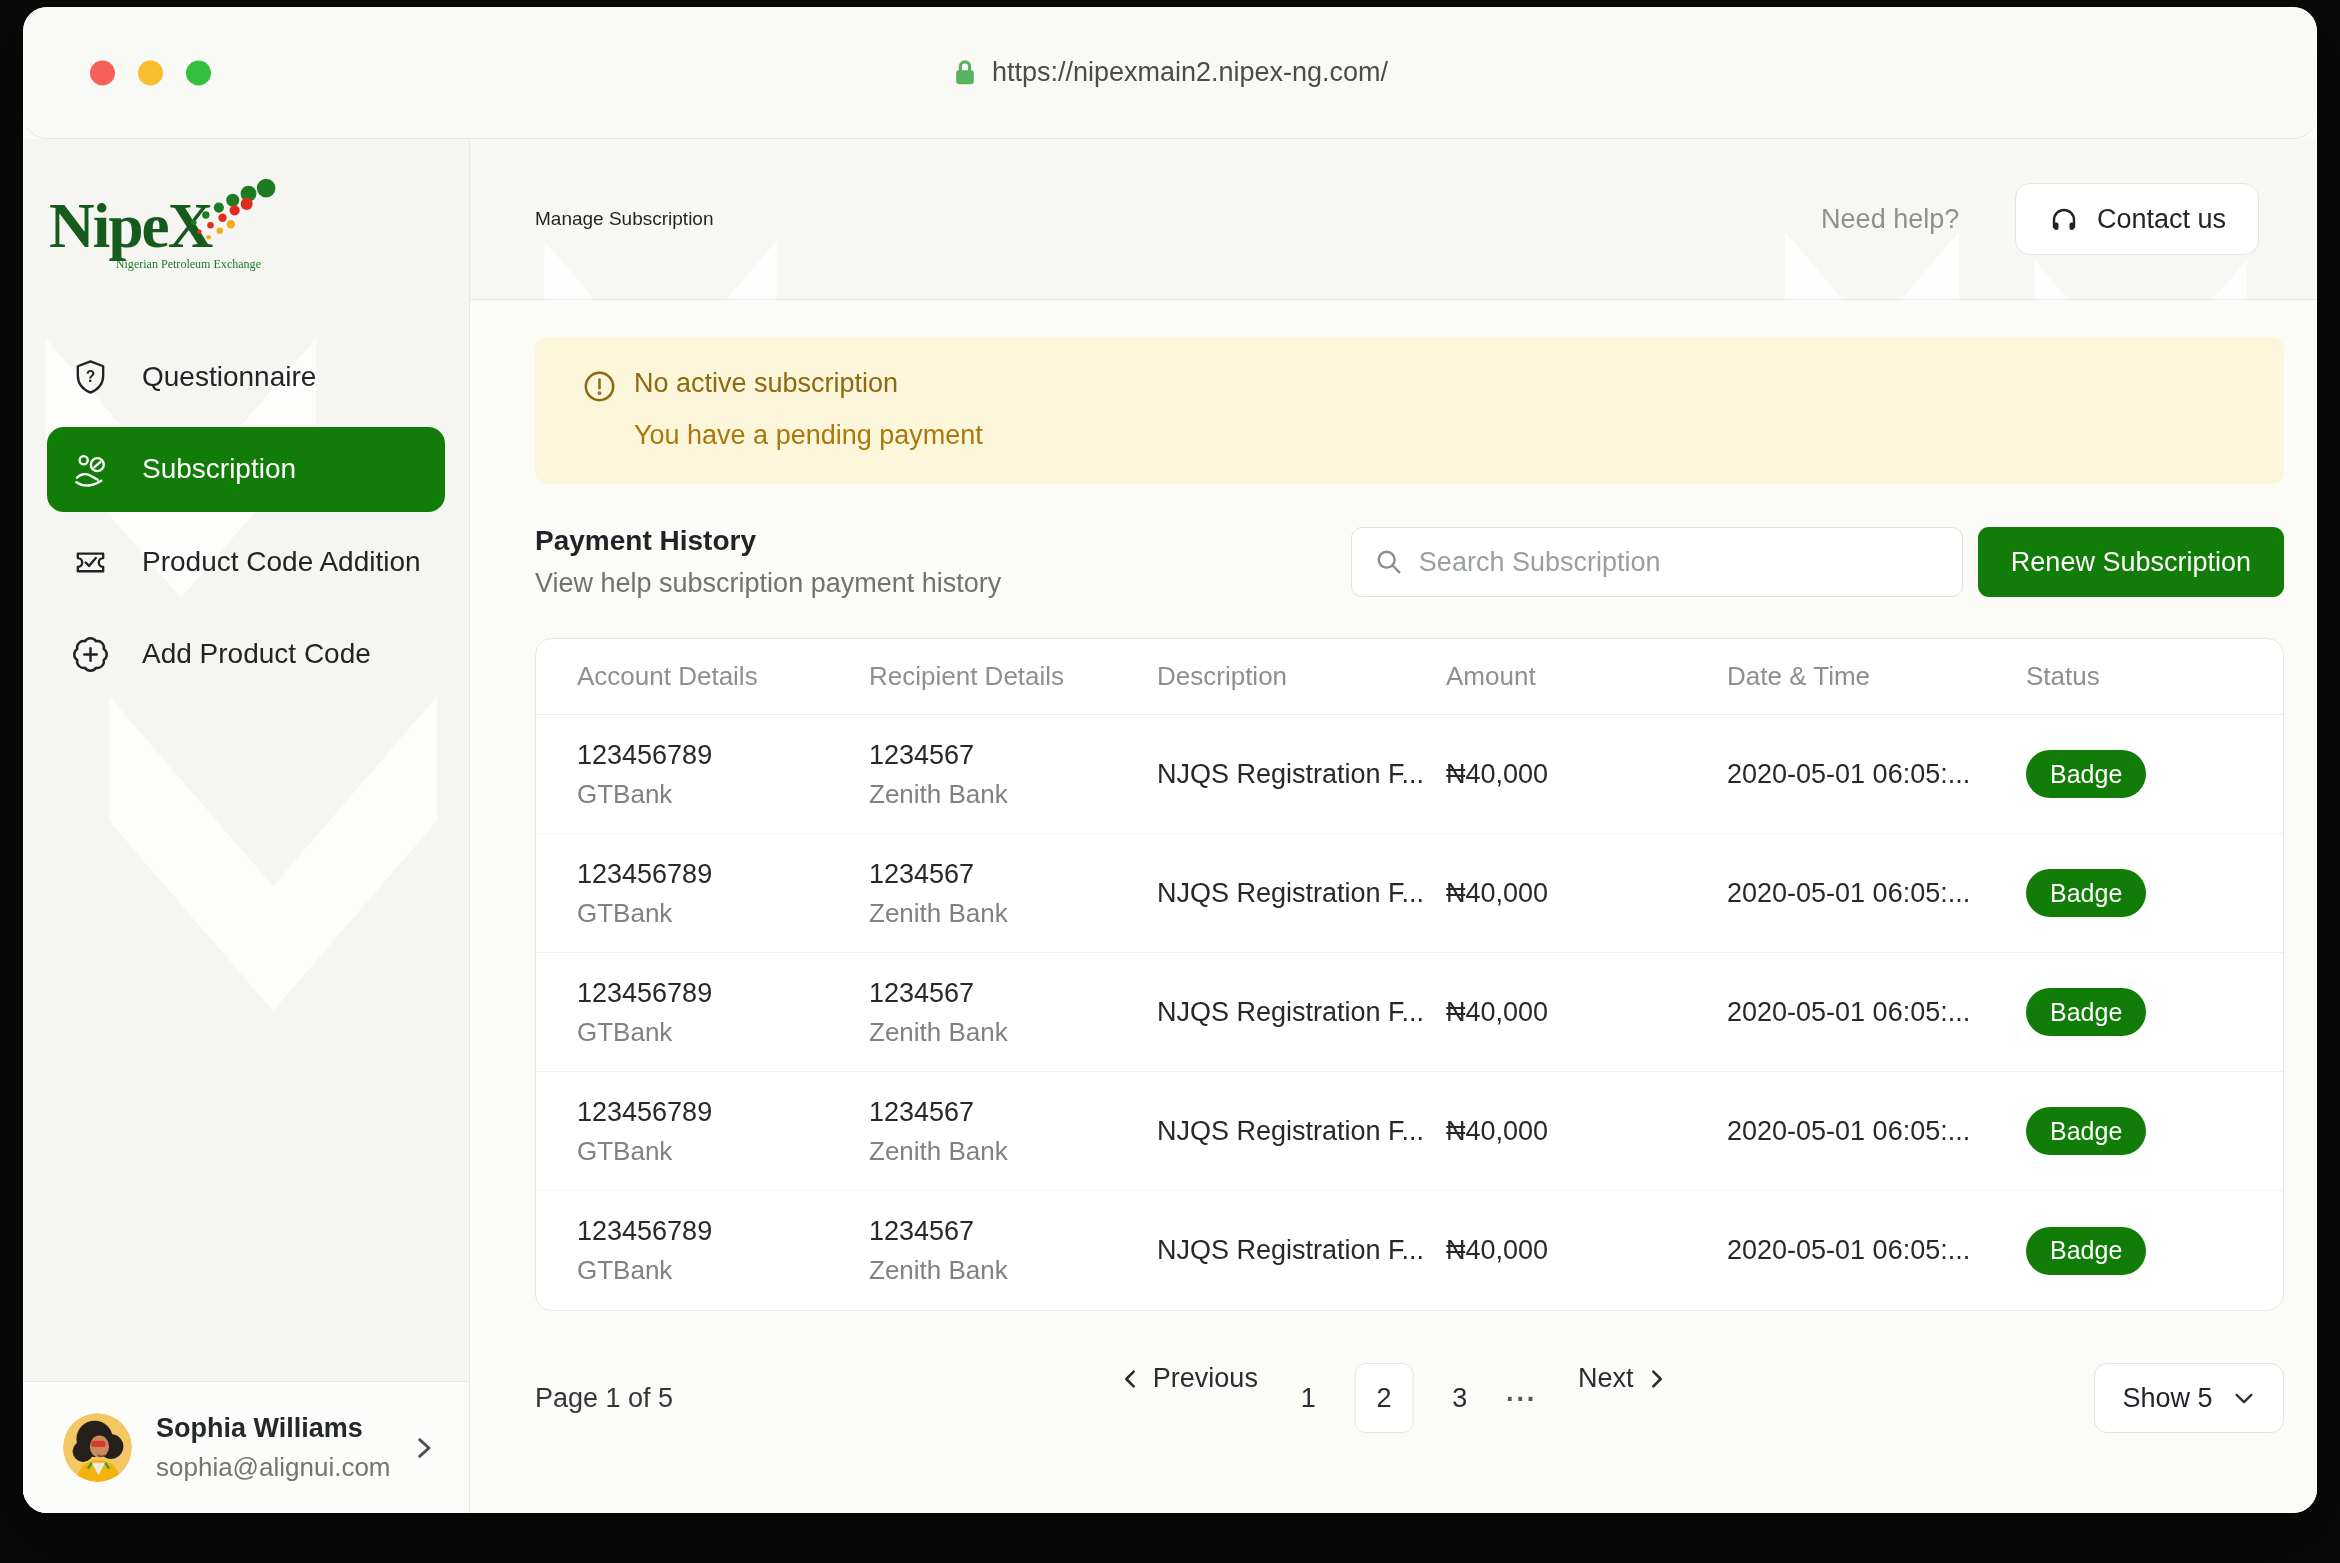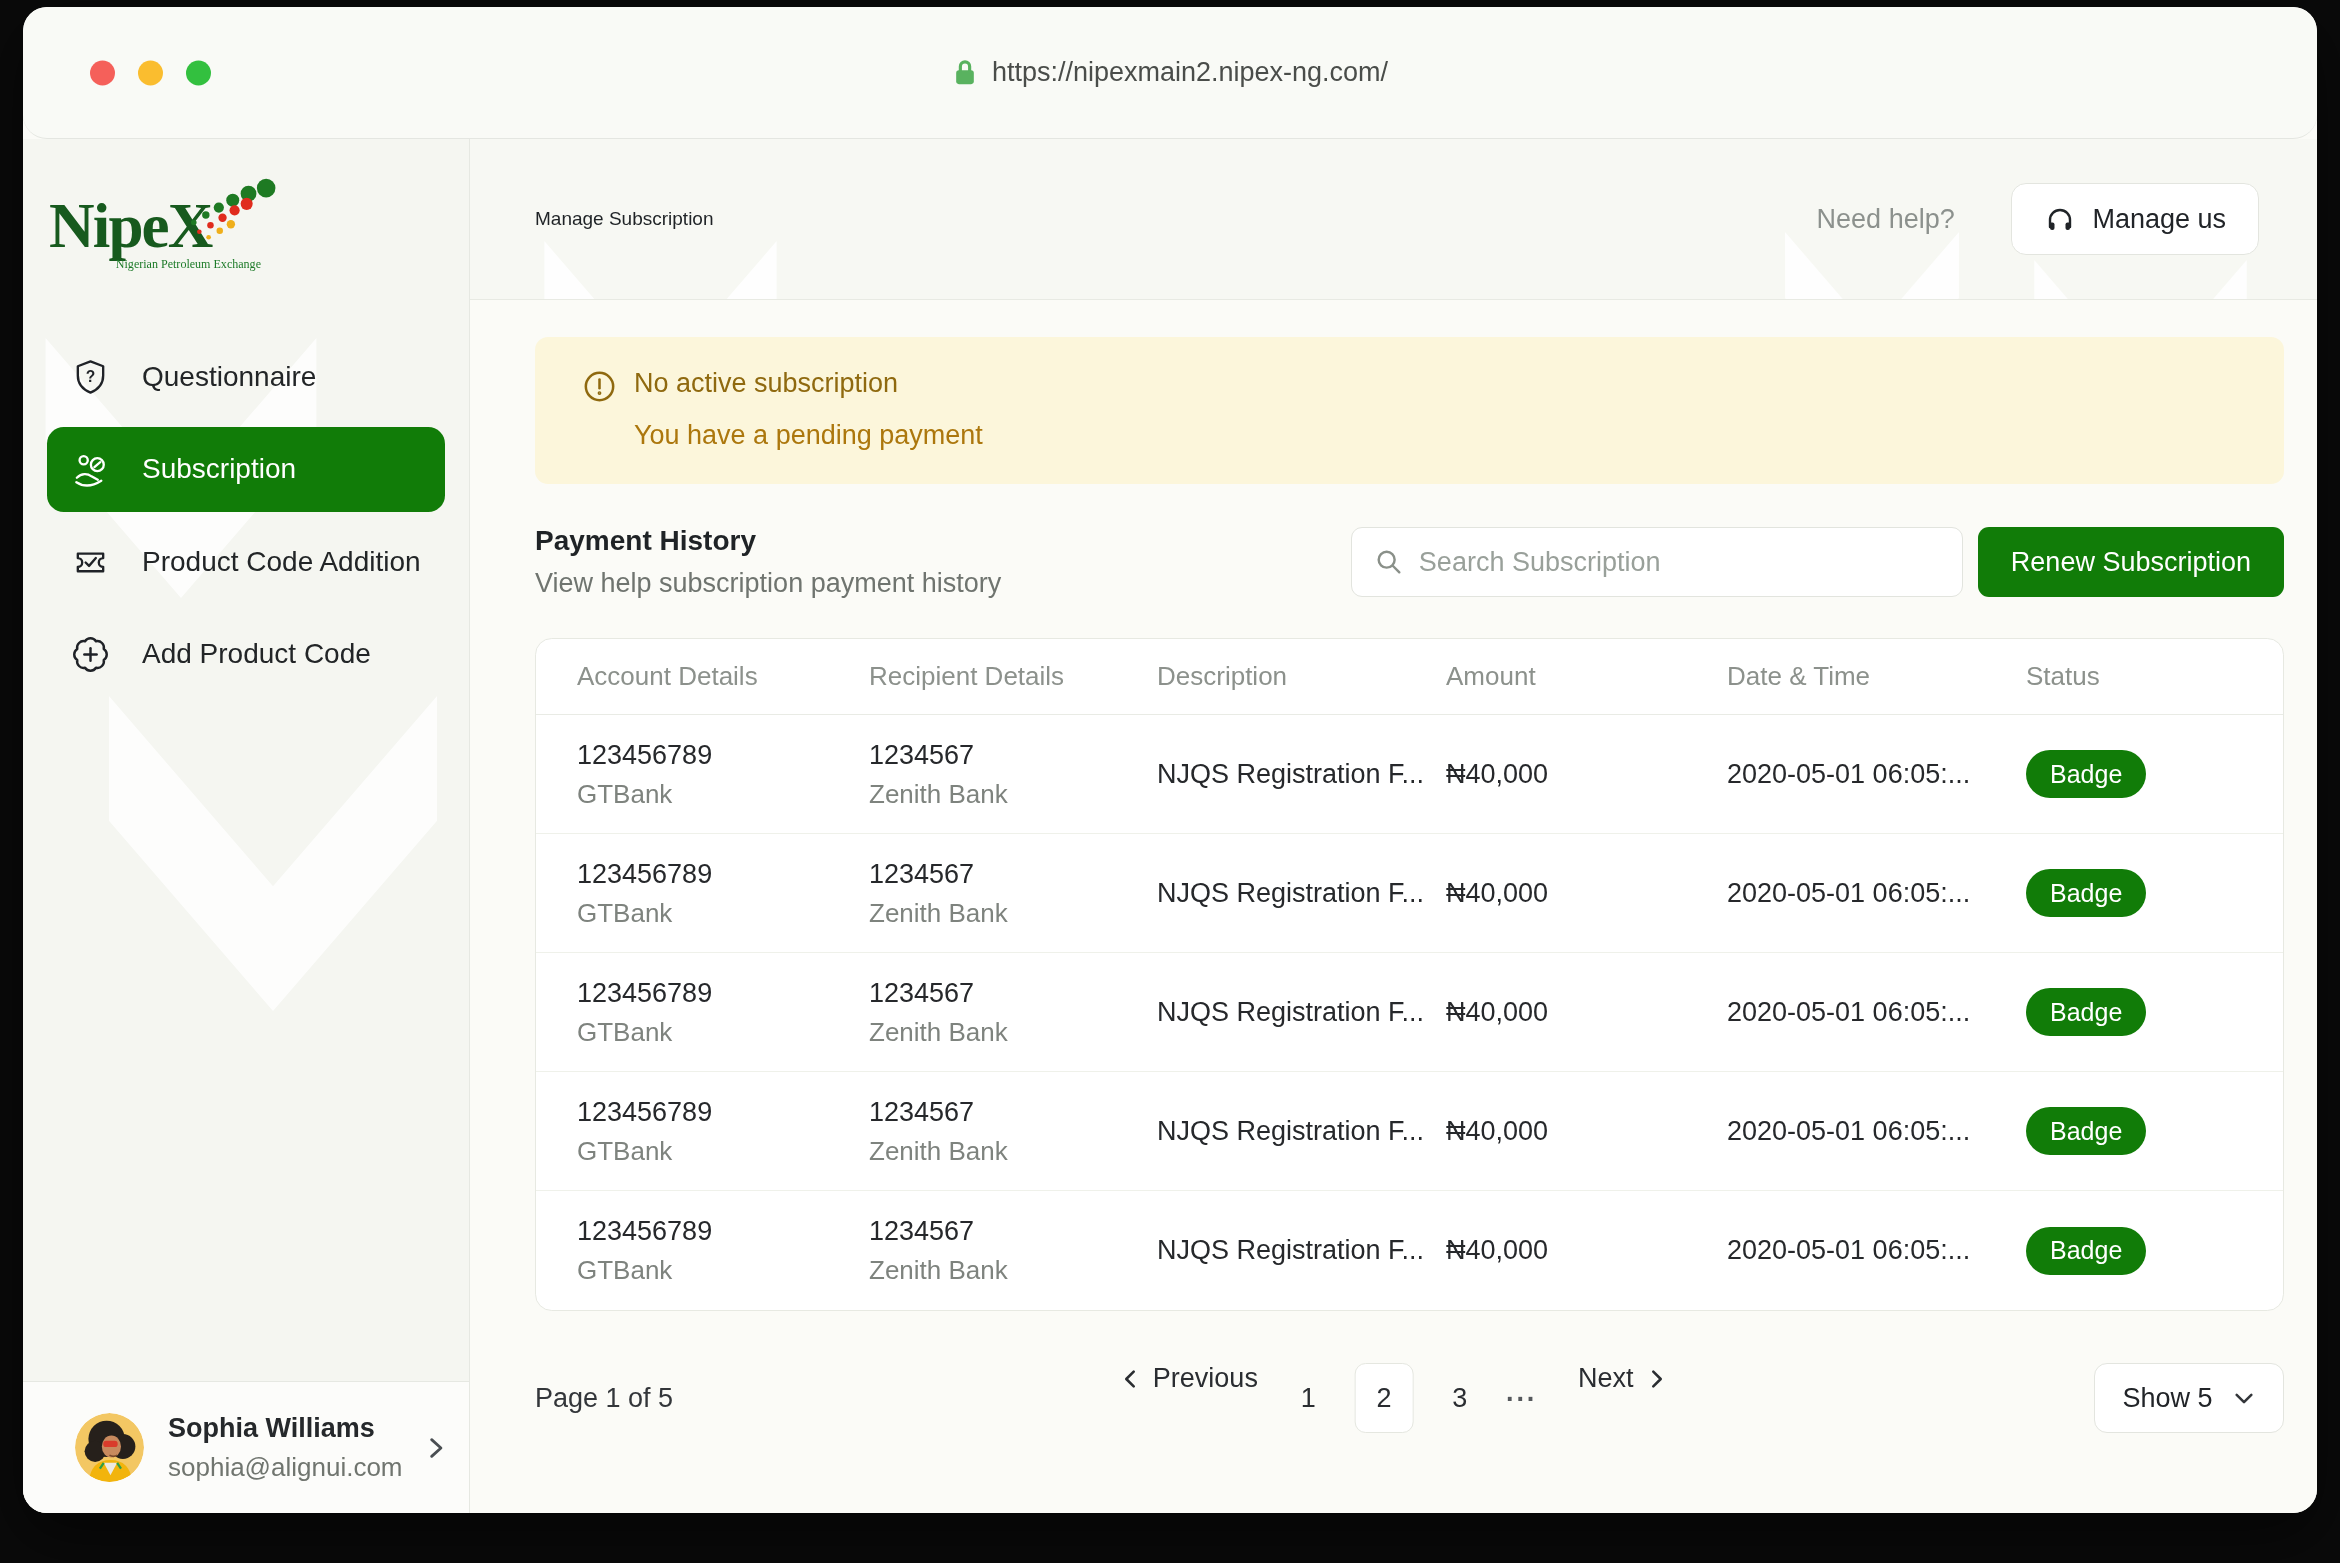--- a/index.html
+++ b/index.html
@@ -40,21 +40,21 @@
   .nav { margin-top: 54px; padding: 0 24px; display: flex; flex-direction: column; gap: 7.4px; position: relative; z-index: 1; }
   .nav-item {
     height: 85px; border-radius: 16.7px; display: flex; align-items: center; gap: 32px;
     padding: 0 24px; font-size: 28px; color: #222527; cursor: pointer;
   }
   .nav-item .nav-icon { width: 39px; height: 39px; flex: none; display: flex; }
   .nav-item.active { background: #117C08; color: #FFFFFF; }
 
   .profile {
     margin-top: auto; border-top: 1.9px solid #E6E8E2; height: 132px; background: #FCFCFA;
-    display: flex; align-items: center; gap: 24px; padding: 0 52px; position: relative; z-index: 1; cursor: pointer;
+    display: flex; align-items: center; gap: 24px; padding: 0 40px; position: relative; z-index: 1; cursor: pointer;
   }
   .avatar { width: 69px; height: 69px; border-radius: 50%; overflow: hidden; flex: none; }
   .profile-name { font-size: 27px; font-weight: 700; color: #25282B; }
   .profile-email { font-size: 26px; color: #70756F; margin-top: 7.4px; }
   .profile-chevron { margin-left: auto; display: flex; }
 
   .main { flex: 1; display: flex; flex-direction: column; background: #FBFBF7; min-width: 0; position: relative; }
 
   .page-header {
     height: 161px; flex: none; background: #F7F8F3; border-bottom: 1.9px solid #E8EAE3;
@@ -294,21 +294,21 @@
           <span class="header-right">
             <span class="need-help">Need help?</span>
             <button class="contact-btn">
               <span>
                 <svg width="32" height="32" viewBox="0 0 32 32" fill="none" stroke="#202428" stroke-width="2.4" stroke-linecap="round" stroke-linejoin="round">
                   <path d="M6 24 v-7 a10 10 0 0 1 20 0 v7"></path>
                   <path d="M6 19.5 h2.5 a2 2 0 0 1 2 2 v3.5 a2 2 0 0 1 -2 2 H8 a2 2 0 0 1 -2 -2 Z" fill="#202428" stroke="none"></path>
                   <path d="M26 19.5 h-2.5 a2 2 0 0 0 -2 2 v3.5 a2 2 0 0 0 2 2 H24 a2 2 0 0 0 2 -2 Z" fill="#202428" stroke="none"></path>
                 </svg>
               </span>
-              <span>Manage us</span>
+              <span>Contact us</span>
             </button>
           </span>
         </div>
 
         <div class="content main-inner">
 
           <div class="banner">
             <span class="banner-icon">
               <svg width="35" height="35" viewBox="0 0 32 32" fill="none" stroke="#8F690F" stroke-width="2.3" stroke-linecap="round">
                 <circle cx="16" cy="16" r="12.5"></circle>

